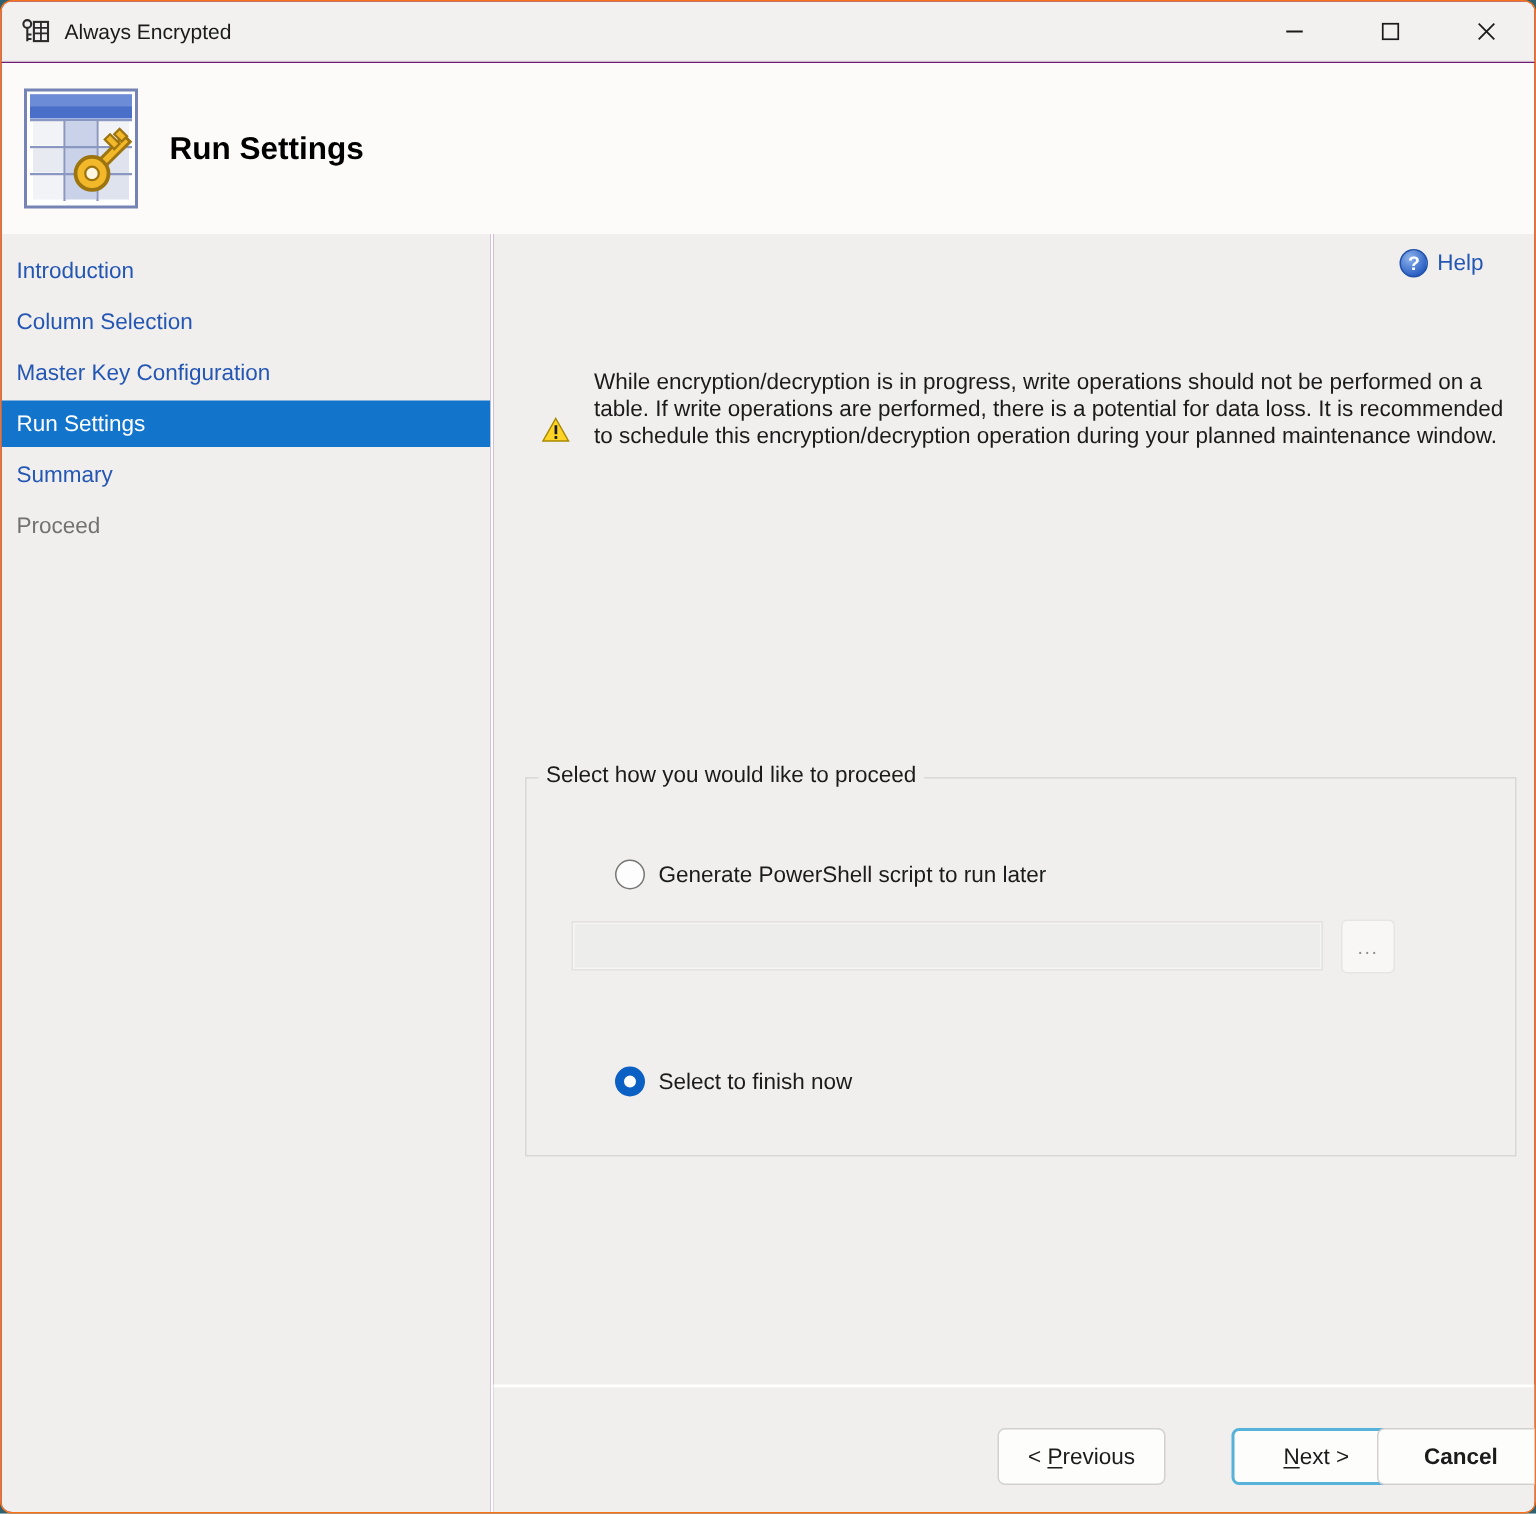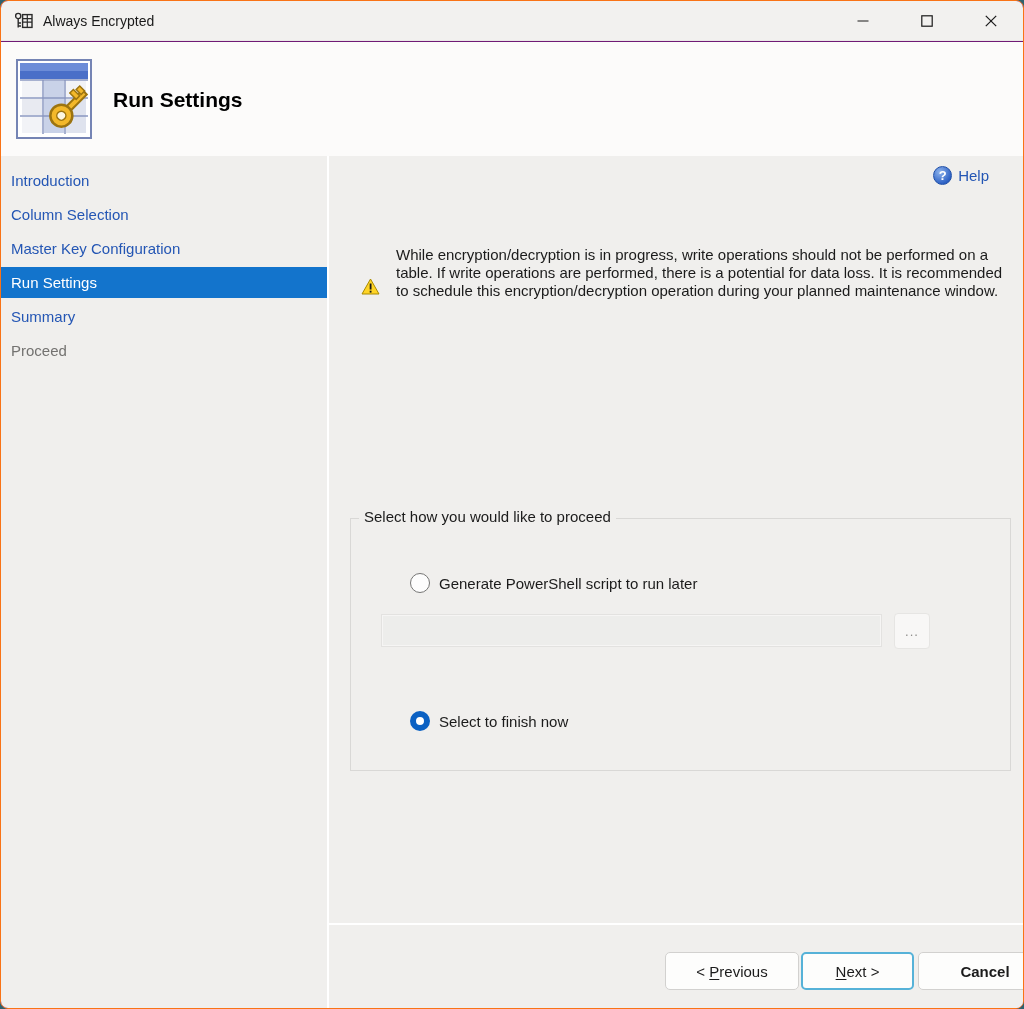--- a/index.html
+++ b/index.html
@@ -101,27 +101,27 @@
     background:#f8f7f6; border:1px solid #e6e5e3; border-radius:4px;
     color:#8f8e8c; font-size:13px; letter-spacing:1px;
     display:flex; align-items:flex-end; justify-content:center; padding-bottom:9px;
     cursor:default;
   }
 
   
   .footer-sep { position:absolute; left:0; right:0; top:767px; height:2px; background:#ffffff; }
   .footer { position:absolute; left:0; right:0; top:769px; bottom:0; background:#f0efed; }
   .btn {
-    position:absolute; top:27px; height:38px; width:134px;
+    position:absolute; top:27px; height:38px; width:112px;
     background:#fdfdfc; border:1px solid #d2d1cf; border-radius:5px;
     font-family:"Liberation Sans", sans-serif; font-size:15px; color:#1b1b1b;
     cursor:pointer;
   }
   .btn-previous { left:336px; }
-  .btn-next { left:472px; width:113px; border:2px solid #56b2d8; }
+  .btn-next { left:492px; width:113px; border:2px solid #56b2d8; }
   .btn-cancel { left:589px;font-weight:bold; }
   .btn u { text-decoration:underline; text-underline-offset:2px; }
 </style>
 </head>
 <body>
 
 <div class="window">
 
   <div class="titlebar">
     <span class="titlebar-icon">

